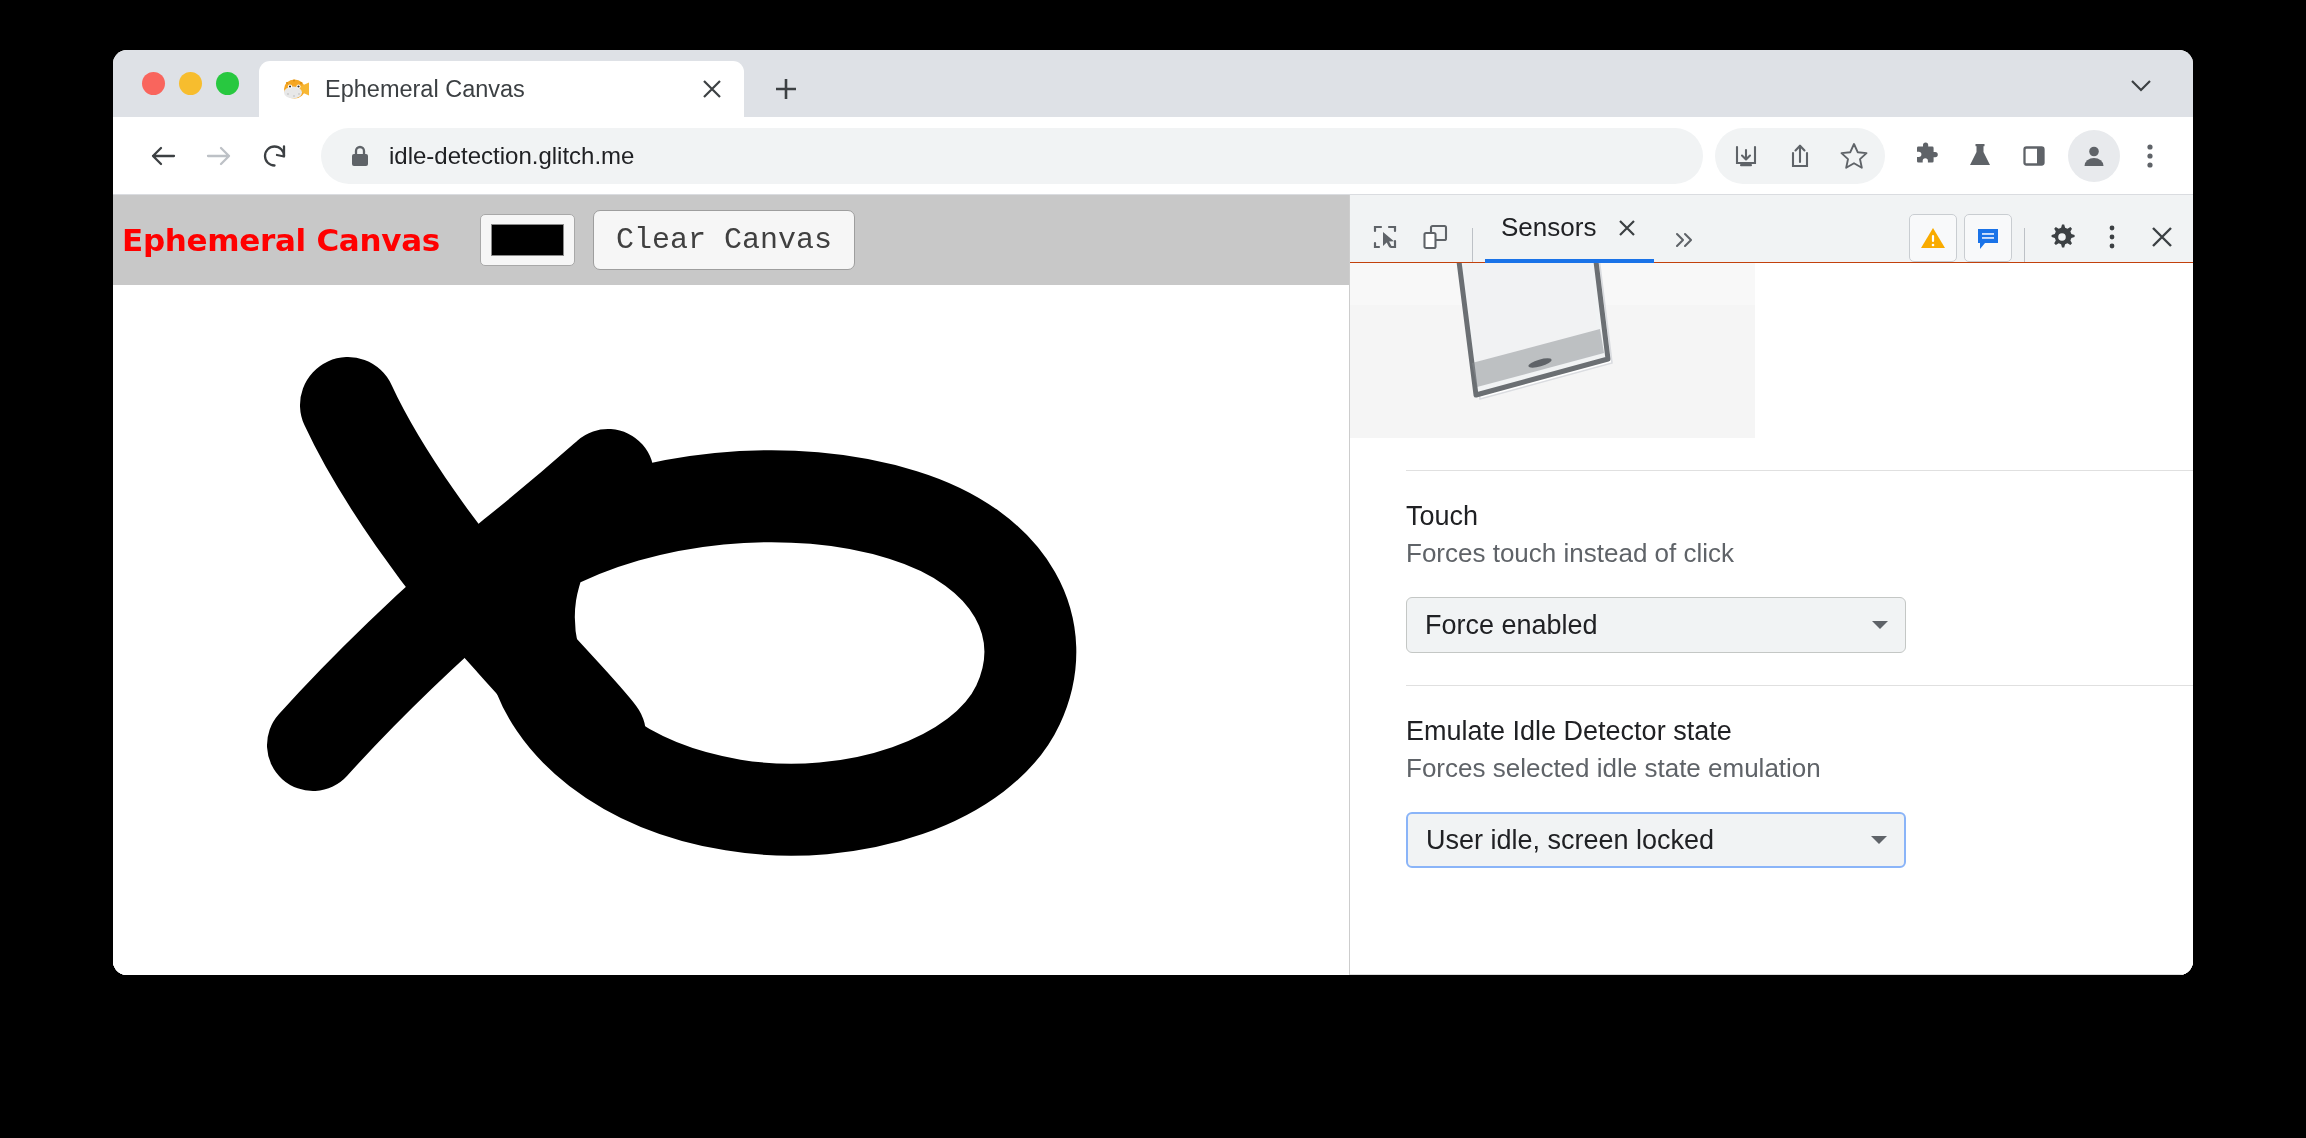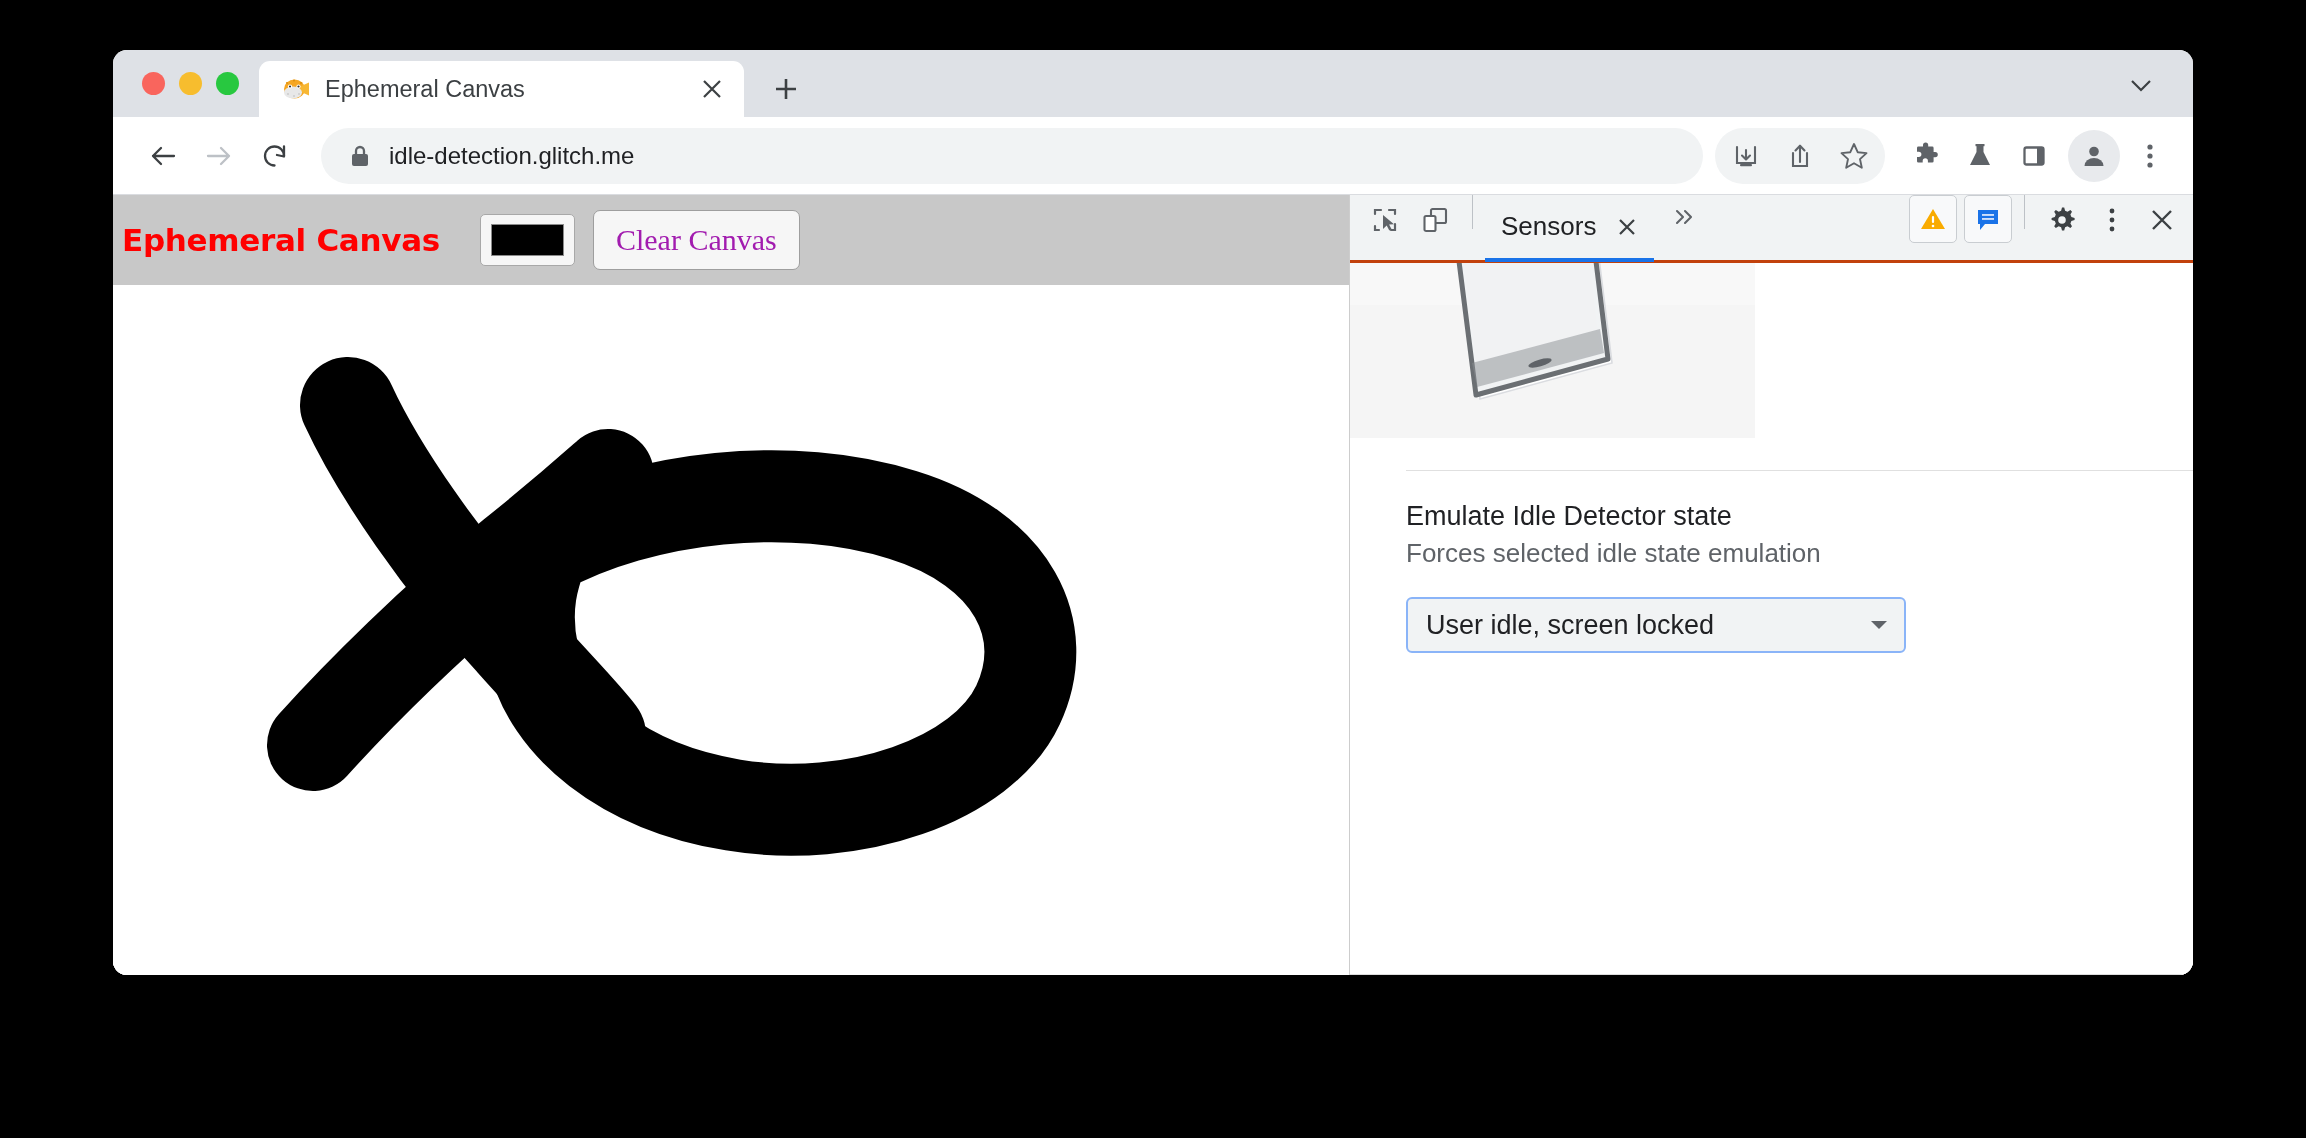--- a/index.html
+++ b/index.html
@@ -186,23 +186,23 @@
     background: #000;
     border: 1px solid #8a8a8a;
   }
   #clear-canvas-button {
     margin-left: 18px;
     height: 60px;
     padding: 0 22px;
     background: #f6f6f6;
     border: 1.5px solid #9e9e9e;
     border-radius: 7px;
-    font-family: Liberation Serif, serif;
+    font-family: Liberation Mono, monospace;
     font-size: 30px;
-    color: #a21caf;
+    color: #404040;
     display: flex; align-items: center;
     white-space: nowrap;
     flex: 0 0 auto;
   }
   #ephemeral-group {
     display: flex;
     align-items: center;
     margin-left: 14px;
     flex: 0 0 auto;
   }
@@ -241,23 +241,23 @@
     flex: 1 1 auto;
     background: #fff;
     border-left: 1.5px solid #cdcdcd;
     display: flex;
     flex-direction: column;
     min-width: 0;
   }
   #devtools-toolbar {
     height: 68px;
     background: #f1f3f4;
-    border-bottom: 3px solid #c2410c;
-    display: flex;
-    align-items: flex-start;
+    border-bottom: 1px solid #c2410c;
+    display: flex;
+    align-items: flex-end;
     padding: 0 6px 0 10px;
     flex: 0 0 auto;
   }
   .dt-btn {
     width: 50px; height: 50px;
     display: flex; align-items: center; justify-content: center;
     border-radius: 4px;
     flex: 0 0 auto;
   }
   .dt-divider {
@@ -615,20 +615,33 @@
               <path d="M110 62 L231 23 L250 184 L129 219 Z" fill="#f1f2f3"></path>
 
               <path d="M122 196 L250 162 L254 186 L127 220 Z" fill="#8a8e92" opacity="0.5"></path>
               <ellipse cx="190" cy="196" rx="12" ry="3.4" fill="#5f6368" transform="rotate(-16 190 196)"></ellipse>
 
               <path d="M239 28 L245 26 L248 58 L242 60 Z" fill="#9aa0a6"></path>
             </g>
           </svg>
         </div>
 
+        <div class="dt-section">
+          <div class="dt-hr"></div>
+          <div class="dt-section-title">Touch</div>
+          <div class="dt-section-sub">Forces touch instead of click</div>
+          <div class="dt-select">
+            <span class="dt-select-value">Force enabled</span>
+            <span class="dt-caret">
+              <svg width="18" height="12" viewBox="0 0 18 12">
+                  <path d="M1 2 L9 10 L17 2 Z" fill="#5f6368"></path>
+                </svg>
+            </span>
+          </div>
+        </div>
 
         <div class="dt-section">
           <div class="dt-hr"></div>
           <div class="dt-section-title">Emulate Idle Detector state</div>
           <div class="dt-section-sub">Forces selected idle state emulation</div>
           <div class="dt-select focused">
             <span class="dt-select-value">User idle, screen locked</span>
             <span class="dt-caret">
               <svg width="18" height="12" viewBox="0 0 18 12">
                   <path d="M1 2 L9 10 L17 2 Z" fill="#5f6368"></path>

